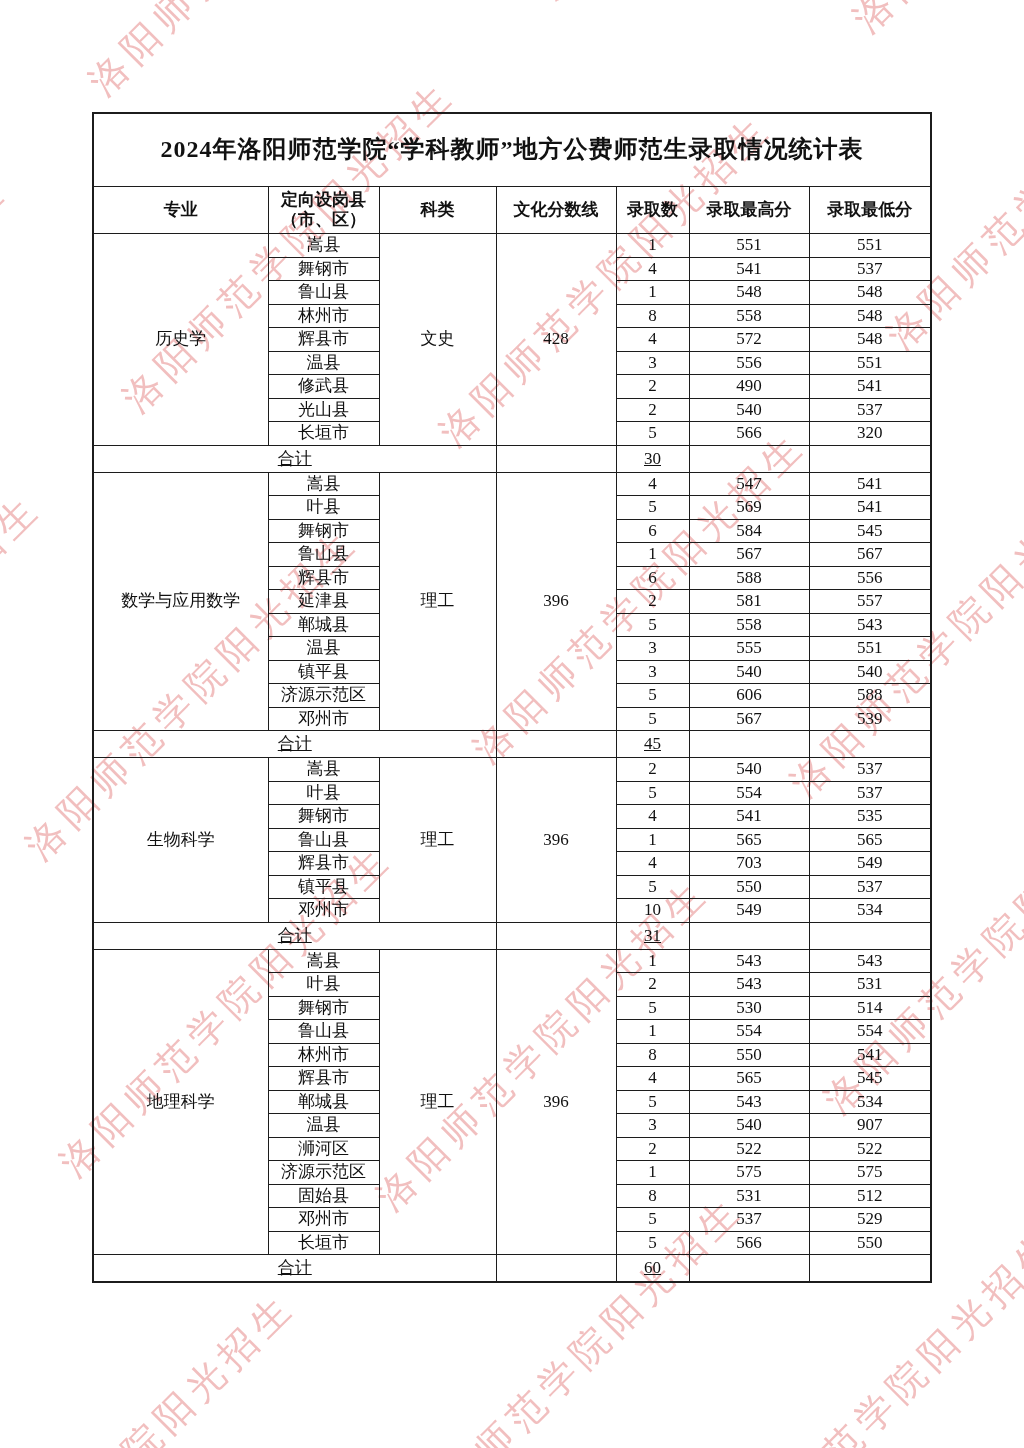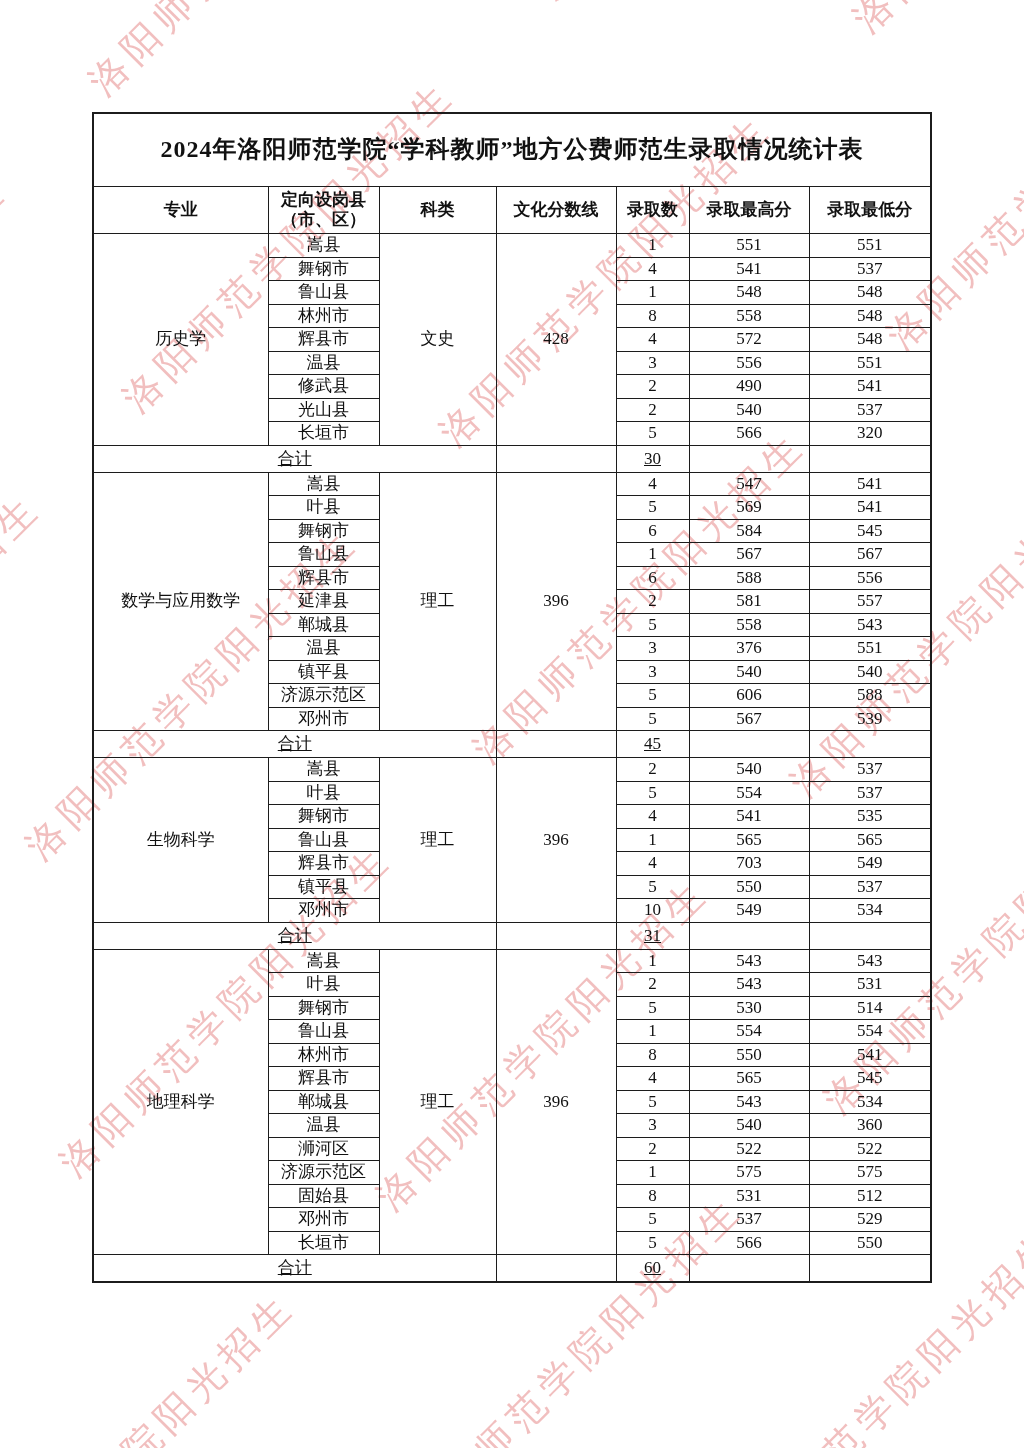--- a/index.html
+++ b/index.html
@@ -234,21 +234,21 @@
         </tr>
         <tr class="data-row">
           <td>郸城县</td>
           <td class="num">5</td>
           <td class="num">558</td>
           <td class="num">543</td>
         </tr>
         <tr class="data-row">
           <td>温县</td>
           <td class="num">3</td>
-          <td class="num">376</td>
+          <td class="num">555</td>
           <td class="num">551</td>
         </tr>
         <tr class="data-row">
           <td>镇平县</td>
           <td class="num">3</td>
           <td class="num">540</td>
           <td class="num">540</td>
         </tr>
         <tr class="data-row">
           <td>济源示范区</td>
@@ -363,21 +363,21 @@
         <tr class="data-row">
           <td>郸城县</td>
           <td class="num">5</td>
           <td class="num">543</td>
           <td class="num">534</td>
         </tr>
         <tr class="data-row">
           <td>温县</td>
           <td class="num">3</td>
           <td class="num">540</td>
-          <td class="num">360</td>
+          <td class="num">907</td>
         </tr>
         <tr class="data-row">
           <td>浉河区</td>
           <td class="num">2</td>
           <td class="num">522</td>
           <td class="num">522</td>
         </tr>
         <tr class="data-row">
           <td>济源示范区</td>
           <td class="num">1</td>

